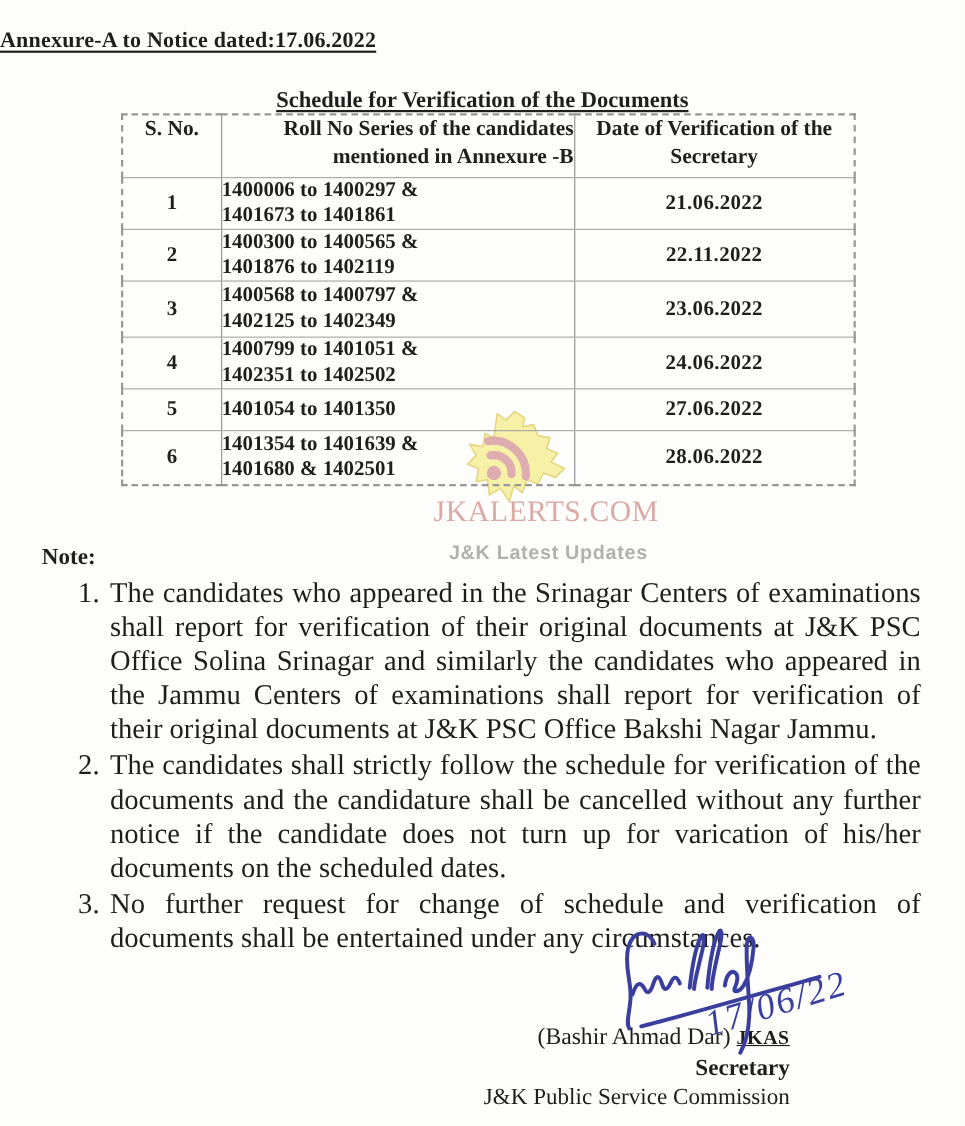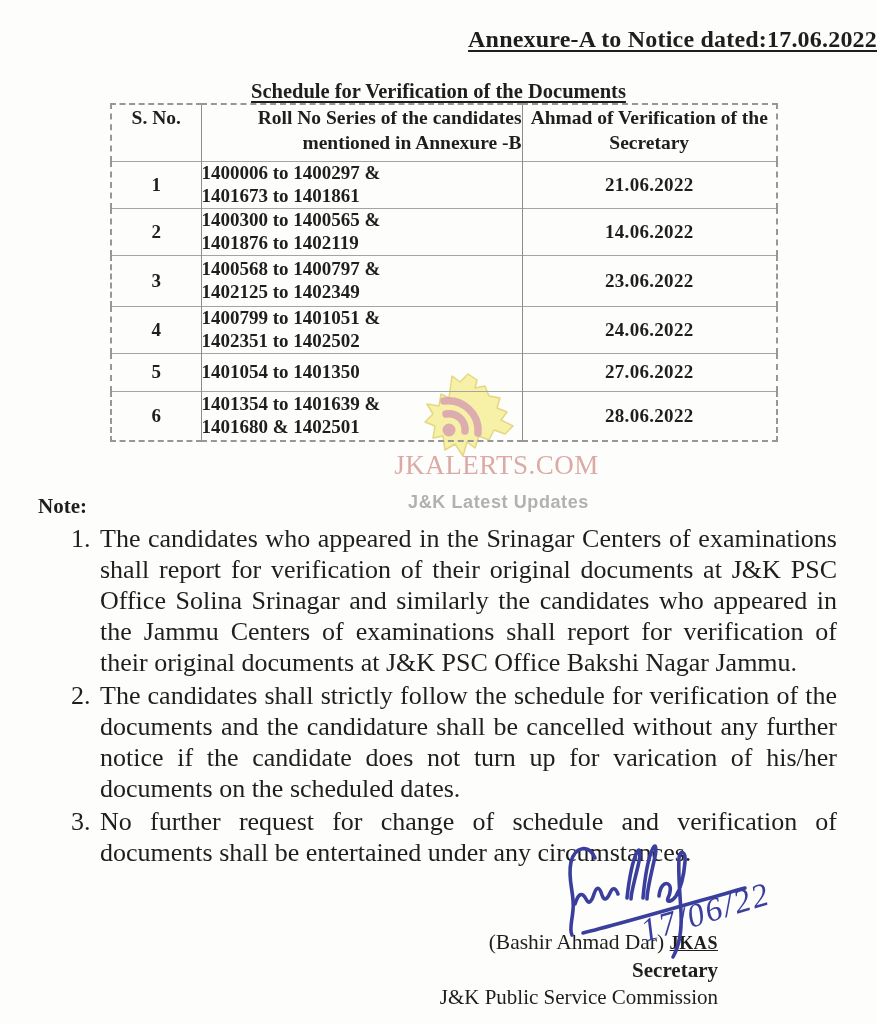--- a/index.html
+++ b/index.html
@@ -4,22 +4,22 @@
 <style>
   html,body { margin:0; padding:0; background:#ffffff; }
   .page {
     position:relative; width:877px; height:1024px; overflow:hidden;
     background:#fdfdfb;
     font-family:"Liberation Serif","DejaVu Serif",serif;
     color:#1e1e1e;
   }
 
   
-  .doc-title { position:absolute; top:26px; left:0; right:0; text-align:right; 
-               font-size:24px; font-weight:bold; letter-spacing:0.2px; }
+  .doc-title { position:absolute; top:26px; left:0; right:0; text-align:left; 
+               font-size:20px; font-weight:bold; letter-spacing:0.2px; }
   .doc-subtitle { position:absolute; top:80px; left:0; right:0; text-align:center; 
                   font-size:20.5px; font-weight:bold; }
   .u { text-decoration:underline; text-decoration-thickness:2px; text-underline-offset:3px; }
 
   
   .sched-table { position:absolute; top:103px; left:110px; width:666px; z-index:1;
                  border-collapse:collapse; table-layout:fixed;
                  border:2px dashed #979797; }
   .sched-table col.w1 { width:90px; } .sched-table col.w2 { width:321px; } .sched-table col.w3 { width:255px; }
   .sched-table td, .sched-table th { padding:0; background:transparent; font-weight:bold; }
@@ -92,39 +92,39 @@
         <col class="w3">
       </colgroup>
     <tbody>
         <tr>
       <th class="hdr c1">S. No.</th>
       <th class="hdr c2">
         <div>Roll No Series of the candidates</div>
         <div>mentioned in Annexure -B</div>
       </th>
       <th class="hdr c3">
-        <div>Ahmad of Verification of the</div>
+        <div>Date of Verification of the</div>
         <div>Secretary</div>
       </th>
     </tr>
     <tr>
       <td class="c1">1</td>
       <td class="c2">
         <div>1400006 to 1400297 &amp;</div>
         <div>1401673 to 1401861</div>
       </td>
       <td class="c3">21.06.2022</td>
     </tr>
     <tr>
       <td class="c1">2</td>
       <td class="c2">
         <div>1400300 to 1400565 &amp;</div>
         <div>1401876 to 1402119</div>
       </td>
-      <td class="c3">14.06.2022</td>
+      <td class="c3">22.11.2022</td>
     </tr>
     <tr>
       <td class="c1">3</td>
       <td class="c2">
         <div>1400568 to 1400797 &amp;</div>
         <div>1402125 to 1402349</div>
       </td>
       <td class="c3">23.06.2022</td>
     </tr>
     <tr>

